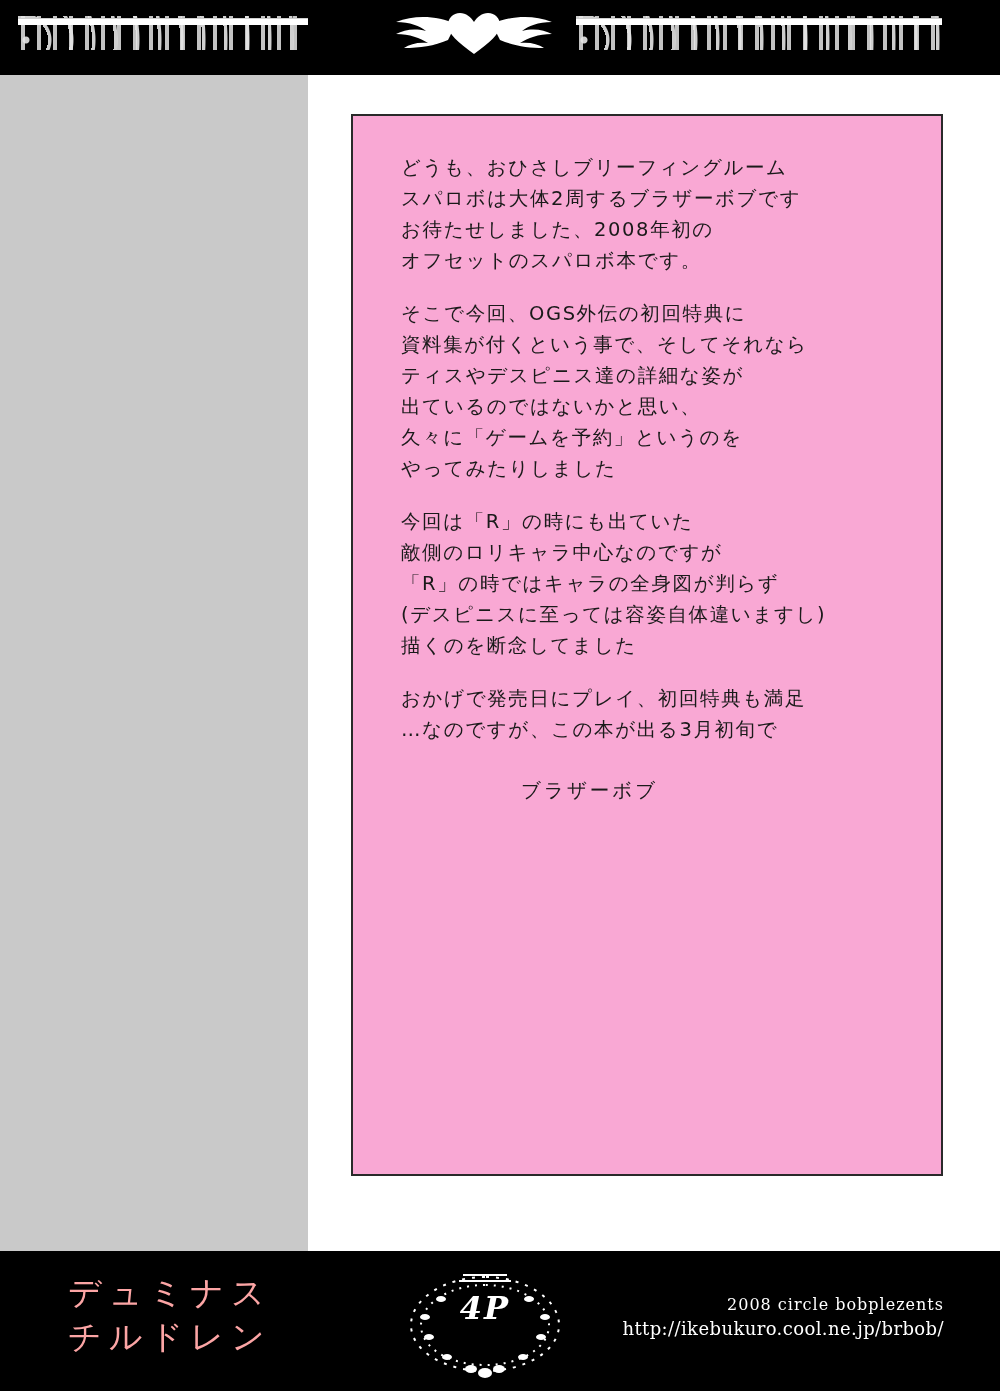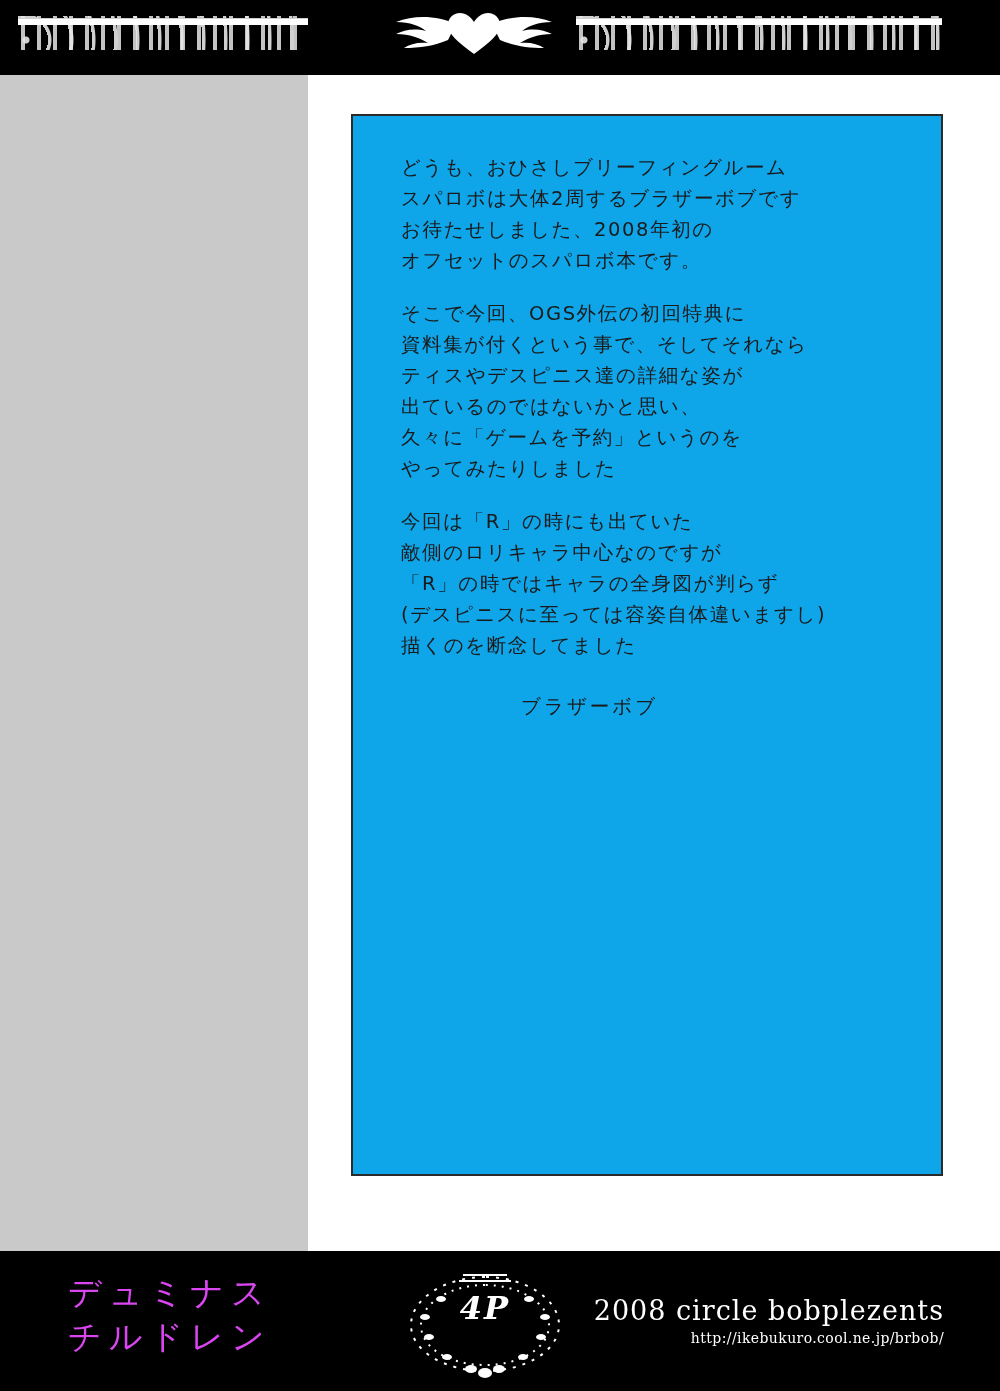--- a/index.html
+++ b/index.html
@@ -86,21 +86,21 @@
   .crest svg { display: block; }
 
   
   .panel {
     position: absolute;
     left: 351px;
     top: 114px;
     width: 592px;
     height: 1062px;
     border: 2px solid #2a2a2a;
-    background: #0ea5e9;
+    background: #f9a8d4;
     box-sizing: border-box;
   }
   .panel-inner {
     position: absolute;
     left: 48px;
     top: 36px;
     right: 28px;
   }
   .para {
     color: #1a1a1a;
@@ -125,21 +125,21 @@
     left: 0;
     top: 1251px;
     right: 0;
     height: 140px;
     background: #000;
   }
   .title-jp {
     position: absolute;
     left: 68px;
     top: 20px;
-    color: #d946ef;
+    color: #fca5a5;
     font-size: 33px;
     line-height: 44px;
     letter-spacing: 7px;
     font-family: "DejaVu Sans", sans-serif;
     white-space: pre-line;
   }
   
   .laurel {
     position: absolute;
     left: 385px;
@@ -161,22 +161,22 @@
     font-style: italic;
   }
   .credit {
     position: absolute;
     right: 56px;
     top: 44px;
     text-align: right;
     color: #ffffff;
     font-family: "DejaVu Serif", serif;
   }
-  .credit .line1 { font-size: 27px; letter-spacing: 1px; }
-  .credit .line2 { font-size: 14px; letter-spacing: .4px; margin-top: 4px; }
+  .credit .line1 { font-size: 16px; letter-spacing: 1px; }
+  .credit .line2 { font-size: 18px; letter-spacing: .4px; margin-top: 4px; }
 </style>
 </head>
 <body>
 
 <div class="page">
 
   <div class="left-band"></div>
   <div class="white-field"></div>
 
   <div class="top-band">
@@ -210,20 +210,22 @@
 資料集が付くという事で、そしてそれなら
 ティスやデスピニス達の詳細な姿が
 出ているのではないかと思い、
 久々に「ゲームを予約」というのを
 やってみたりしました</p>
       <p class="para">今回は「R」の時にも出ていた
 敵側のロリキャラ中心なのですが
 「R」の時ではキャラの全身図が判らず
 (デスピニスに至っては容姿自体違いますし)
 描くのを断念してました</p>
+      <p class="para">おかげで発売日にプレイ、初回特典も満足
+…なのですが、この本が出る3月初旬で</p>
       <div class="signature">ブラザーボブ</div>
     </div>
   </div>
 
   <div class="bottom-band">
 
     <div class="title-jp">デュミナス
 チルドレン</div>
 
     <div class="laurel">

